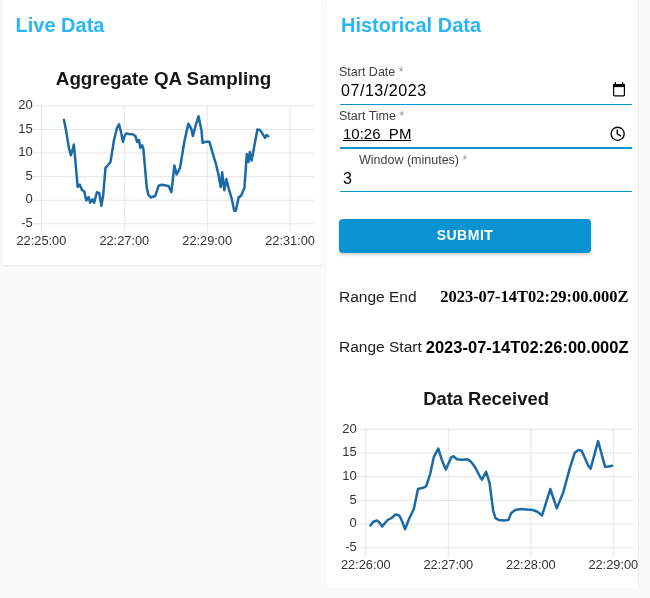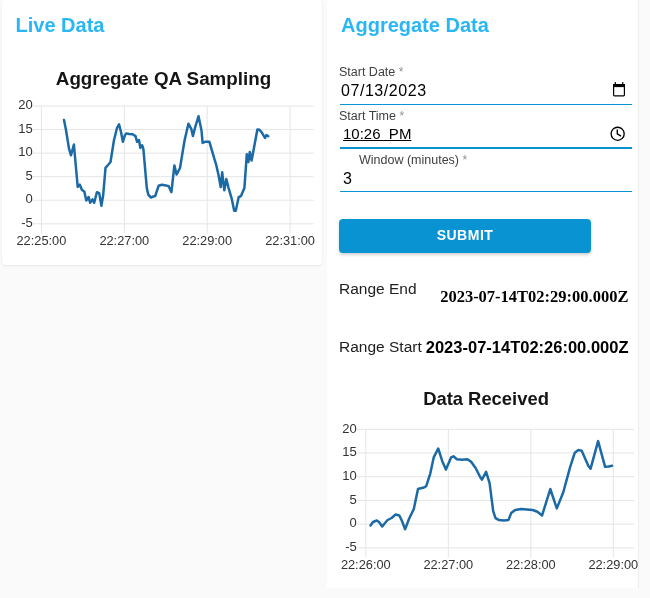--- a/index.html
+++ b/index.html
@@ -12,21 +12,21 @@
 .fval { font-size:16px; color:#000; line-height:16px; white-space:nowrap; }
 .uline { height:1.5px; background:#0a93d3; width:292px; left:340px; }
 .btn { left:339px; top:218.7px; width:252px; height:34.5px; background:#0a93d3; border-radius:4px; box-shadow:0 2px 3px rgba(0,0,0,0.18); color:#fff; font-weight:bold; font-size:14px; letter-spacing:0.5px; text-align:center; line-height:32px; }
 .rlabel { font-size:15.5px; color:#212121; line-height:15.5px; }
 .rval { font-size:16.5px; font-weight:bold; color:#000; line-height:16.5px; }
 </style></head>
 <body>
 <div class="abs leftcard"></div>
 <div class="abs rightpanel"></div>
 <div class="abs h1" style="left:15.5px;top:16.3px;">Live Data</div>
-<div class="abs h1" style="left:341px;top:16.3px;">Aggregate Data</div>
+<div class="abs h1" style="left:341px;top:16.3px;">Historical Data</div>
 <svg style="position:absolute;left:2px;top:60px" width="319" height="190" viewBox="2 60 319 190">
     <line x1="32.3" y1="106.00" x2="313.7" y2="106.00" stroke="#e5e5e5" stroke-width="1"></line>
     <line x1="32.3" y1="129.56" x2="313.7" y2="129.56" stroke="#e5e5e5" stroke-width="1"></line>
     <line x1="32.3" y1="153.12" x2="313.7" y2="153.12" stroke="#e5e5e5" stroke-width="1"></line>
     <line x1="32.3" y1="176.68" x2="313.7" y2="176.68" stroke="#e5e5e5" stroke-width="1"></line>
     <line x1="32.3" y1="200.24" x2="313.7" y2="200.24" stroke="#e5e5e5" stroke-width="1"></line>
     <line x1="32.3" y1="223.80" x2="313.7" y2="223.80" stroke="#e5e5e5" stroke-width="1"></line>
     <line x1="41.4" y1="106" x2="41.4" y2="233.5" stroke="#e5e5e5" stroke-width="1"></line>
     <line x1="124.3" y1="106" x2="124.3" y2="233.5" stroke="#e5e5e5" stroke-width="1"></line>
     <line x1="207.2" y1="106" x2="207.2" y2="233.5" stroke="#e5e5e5" stroke-width="1"></line>
@@ -62,21 +62,21 @@
 <circle cx="7.65" cy="7.75" r="6.55" fill="none" stroke="#000" stroke-width="1.35"></circle>
 <path d="M7.3 3.6 L7.3 7.9 L11 10.2" fill="none" stroke="#000" stroke-width="1.4" stroke-linejoin="miter"></path>
 </svg>
 
 <div class="abs flabel" style="left:339px;top:153.9px;margin-left:20px;">Window (minutes) <span class="ast">*</span></div>
 <div class="abs fval" style="left:343px;top:171.4px;">3</div>
 <div class="abs uline" style="top:190.7px;"></div>
 
 <div class="abs btn">SUBMIT</div>
 
-<div class="abs rlabel" style="left:339px;top:281px;">Range End</div>
+<div class="abs rlabel" style="left:339px;top:289px;">Range End</div>
 <div class="abs rval" style="right:21.5px;top:288.6px;font-family:Liberation Serif, serif;">2023-07-14T02:29:00.000Z</div>
 <div class="abs rlabel" style="left:339px;top:338.7px;">Range Start</div>
 <div class="abs rval" style="right:21.5px;top:338.8px;">2023-07-14T02:26:00.000Z</div>
 <svg style="position:absolute;left:326px;top:385px" width="312" height="195" viewBox="326 385 312 195">
     <line x1="356.5" y1="429.30" x2="634" y2="429.30" stroke="#e5e5e5" stroke-width="1"></line>
     <line x1="356.5" y1="453.00" x2="634" y2="453.00" stroke="#e5e5e5" stroke-width="1"></line>
     <line x1="356.5" y1="476.70" x2="634" y2="476.70" stroke="#e5e5e5" stroke-width="1"></line>
     <line x1="356.5" y1="500.40" x2="634" y2="500.40" stroke="#e5e5e5" stroke-width="1"></line>
     <line x1="356.5" y1="524.10" x2="634" y2="524.10" stroke="#e5e5e5" stroke-width="1"></line>
     <line x1="356.5" y1="547.80" x2="634" y2="547.80" stroke="#e5e5e5" stroke-width="1"></line>

